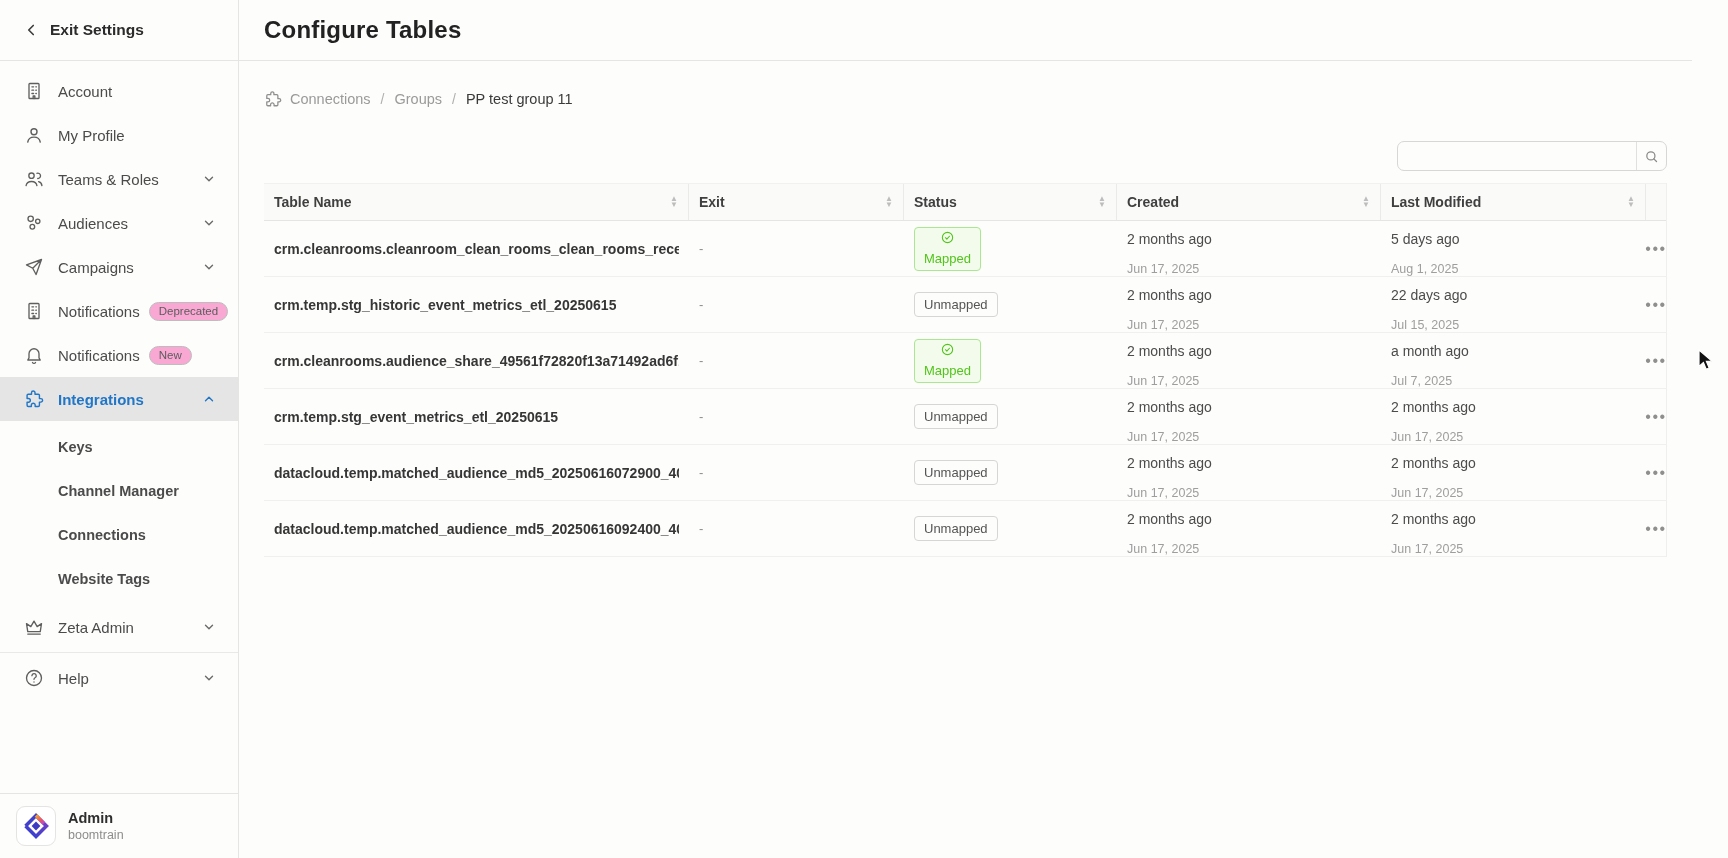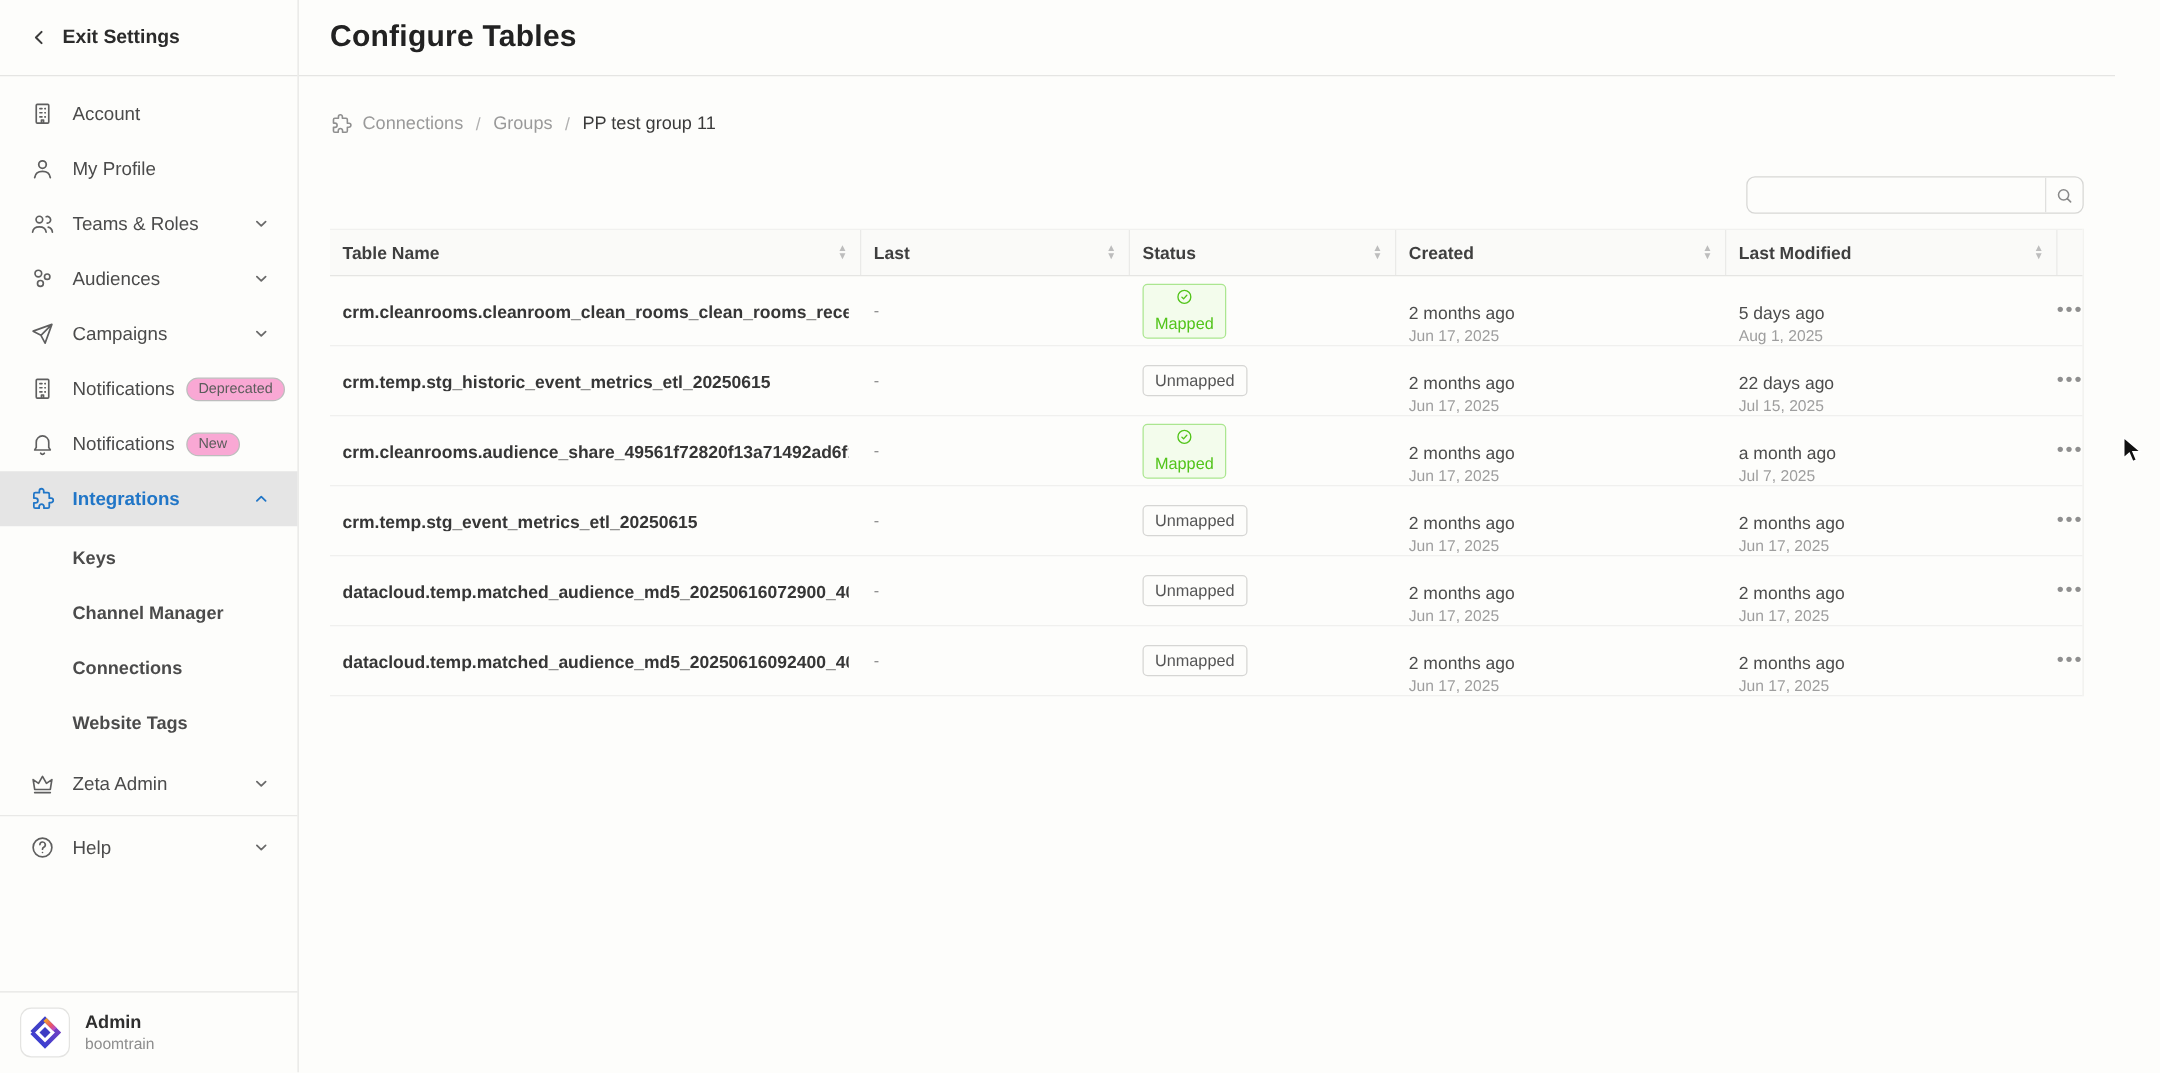--- a/index.html
+++ b/index.html
@@ -53,21 +53,21 @@
   .thead { background:#fafaf8; border-top:1px solid #f1f1ef; border-bottom:1px solid #e5e5e3; height:38px; }
   .th { display:flex; align-items:center; padding:0 10px; font-size:14px; font-weight:700; color:#3f3f3f; border-right:1px solid #eaeae8; }
   .th:last-child { border-right:none; }
   .sorter { margin-left:auto; display:flex; flex-direction:column; line-height:6px; font-size:8px; color:#bdbdbd; padding-left:8px; }
   .trow { height:56px; border-bottom:1px solid #f0f0ee; }
   .td { display:flex; align-items:center; padding:0 10px; min-width:0; }
   .tname { font-size:14px; font-weight:700; color:#363636; white-space:nowrap; overflow:hidden; }
   .talias { font-size:13px; color:#8c8c8c; }
   .td-time { flex-direction:column; align-items:flex-start; justify-content:flex-end; }
   .time-rel { font-size:14px; color:#4c4c4c; }
-  .time-date { font-size:12.5px; color:#9e9e9e; margin-top:4px; }
+  .time-date { font-size:12.5px; color:#9e9e9e; margin-top:15px; }
   .badge { display:inline-flex; align-items:center; gap:6px; font-size:13px; padding:3px 9px; border-radius:4px; line-height:17px; }
   .badge.mapped { color:#52c41a; background:#f3fcec; border:1px solid #abe690;flex-direction:column; }
   .badge.unmapped { color:#555; background:#fdfdfb; border:1px solid #d6d6d4; }
   .badge .bcheck { width:13px; height:13px; }
   .td-actions { justify-content:center; }
   .dots-btn { border:none; background:transparent; cursor:pointer; color:#8f8f8f; font-size:16px; letter-spacing:1.5px; line-height:8px; padding:6px 4px; }
 
   .cursor { position:absolute; left:1698px; top:349px; width:17px; height:22px; pointer-events:none; }
   svg { display:block; }
 </style>
@@ -300,21 +300,21 @@
       <div class="table">
         <div class="thead">
           <div class="th">
             <span>Table Name</span>
             <span class="sorter">
                 <span>▲</span>
                 <span>▼</span>
               </span>
           </div>
           <div class="th">
-            <span>Last</span>
+            <span>Exit</span>
             <span class="sorter">
                 <span>▲</span>
                 <span>▼</span>
               </span>
           </div>
           <div class="th">
             <span>Status</span>
             <span class="sorter">
                 <span>▲</span>
                 <span>▼</span>

